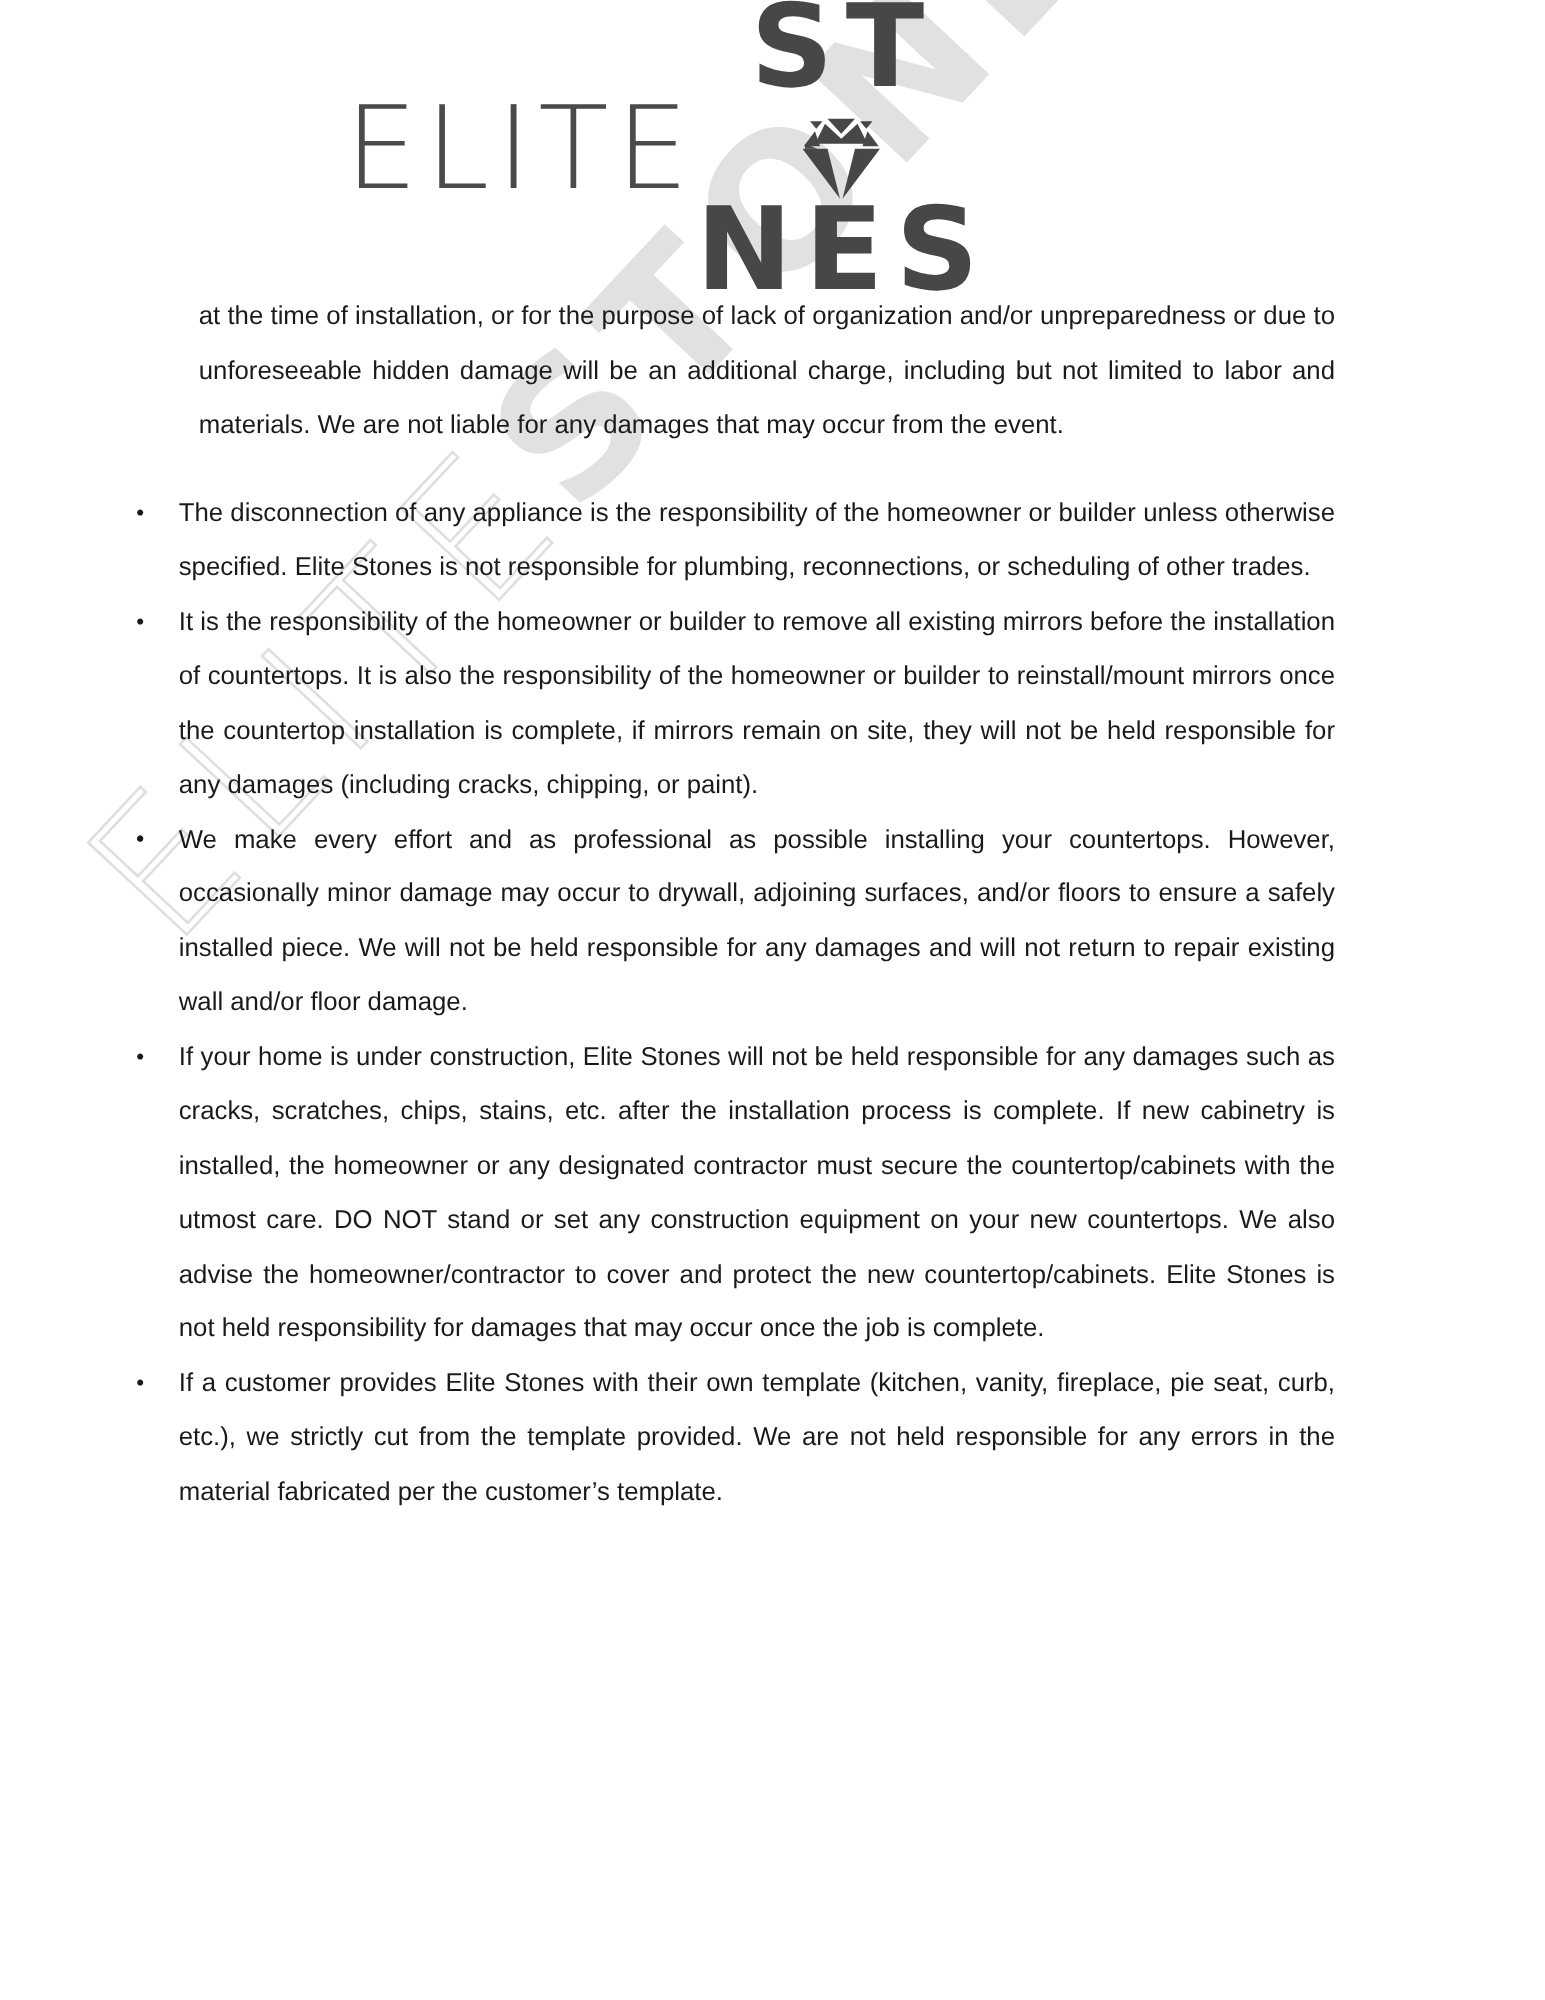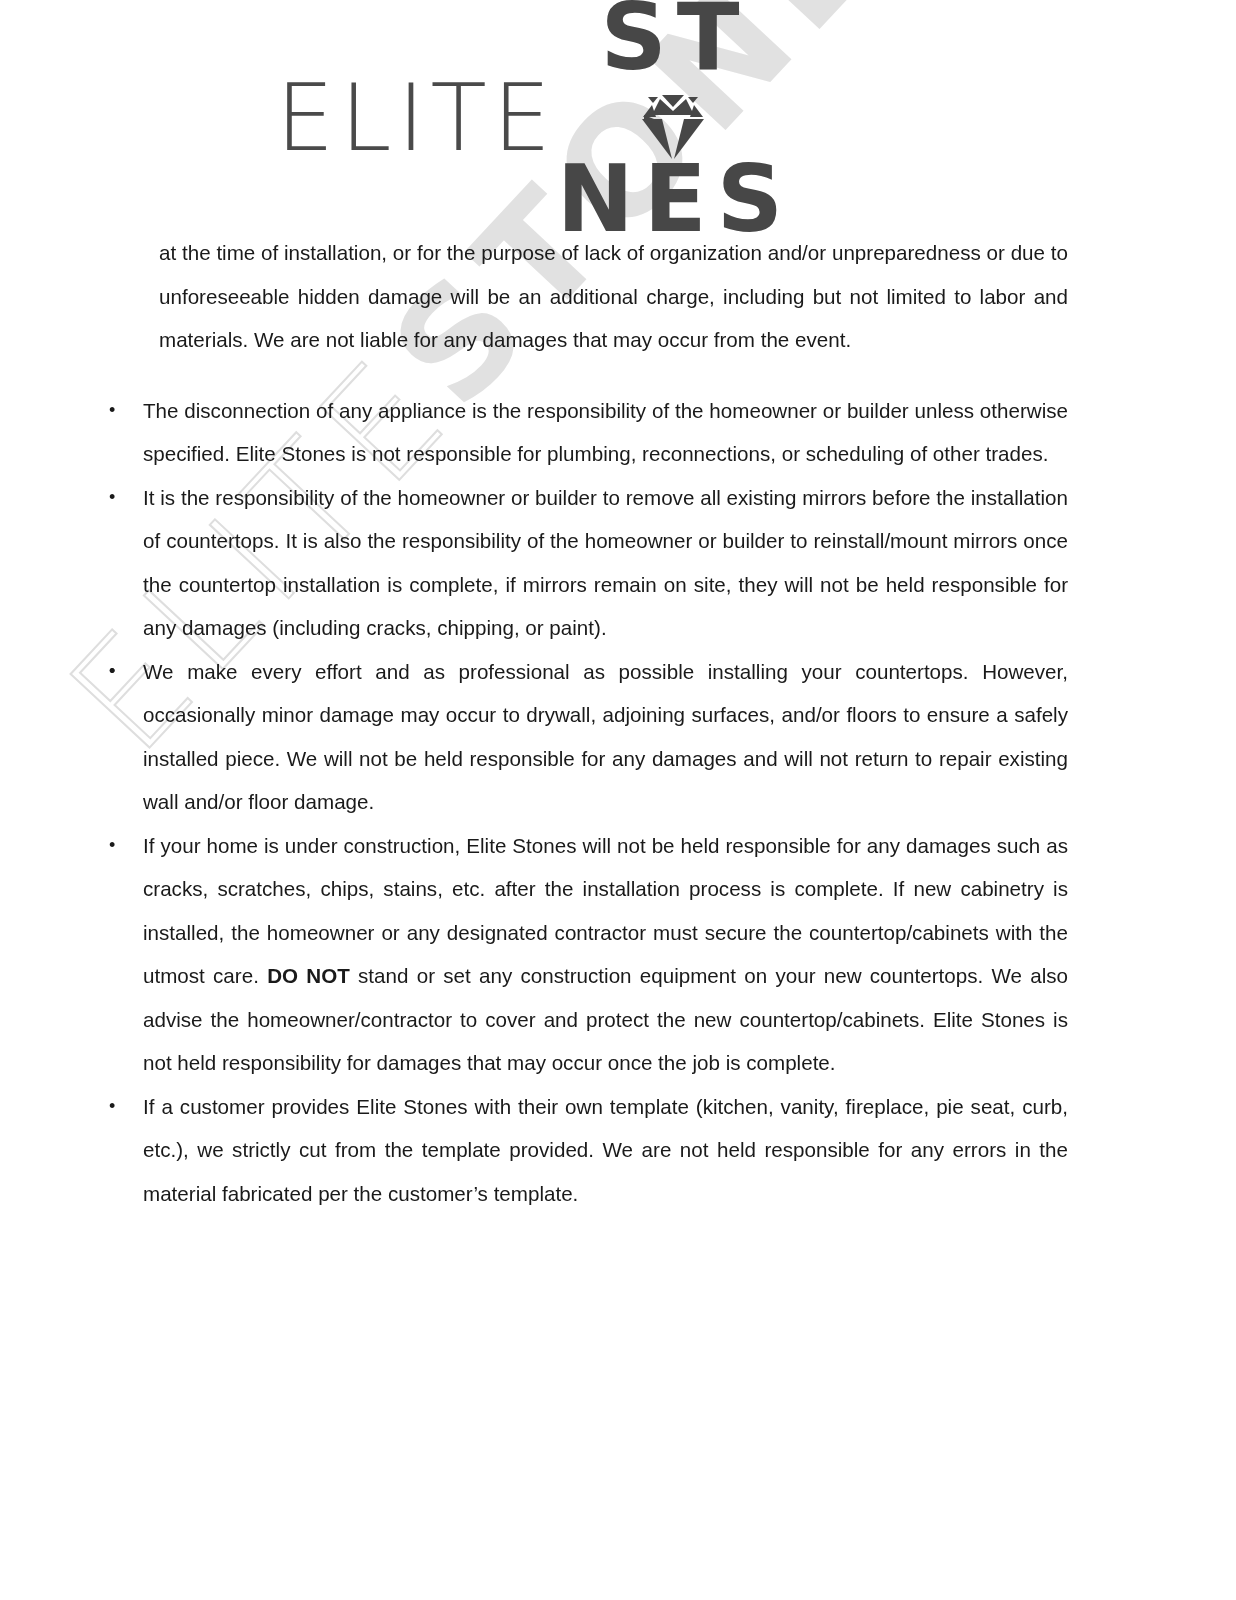--- a/index.html
+++ b/index.html
@@ -94,21 +94,21 @@
       position: relative;
       margin: 0;
     }
     .bullet-dot {
       position: absolute;
       left: -34px;
       top: 0;
       font-size: 18px;
     }
     .bold {
-      font-weight: 700;
+      font-weight: 400;
     }
   </style>
 </head>
 <body>
 
 <div class="watermark">
   <span class="wm-light">ELITE</span><span>STONES</span>
 </div>
 
 <div class="logo">

